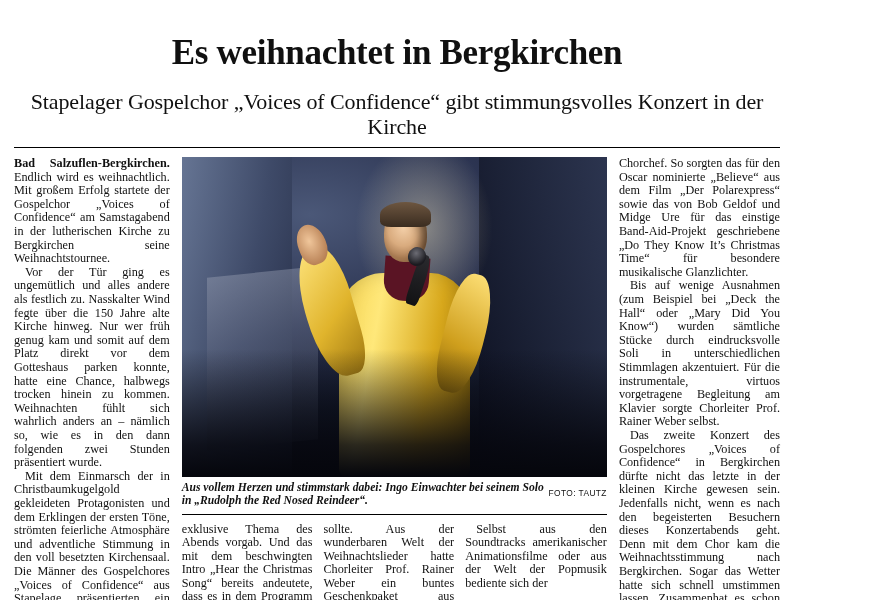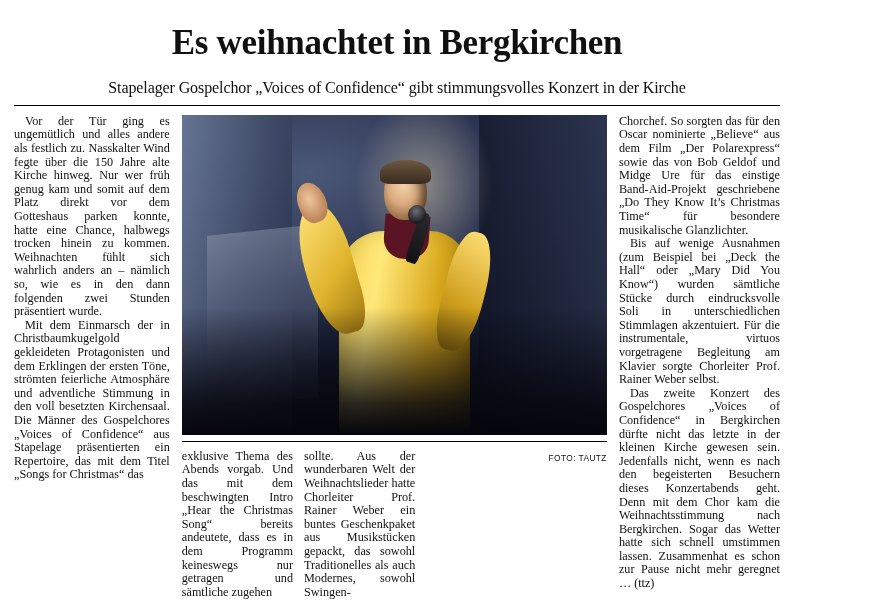--- a/index.html
+++ b/index.html
@@ -12,37 +12,37 @@
     background: #ffffff;
     font-family: "Liberation Serif", serif;
     color: #101010;
     overflow: hidden;
   }
   .page {
     position: relative;
     width: 794px;
     height: 600px;
     box-sizing: border-box;
-    padding: 16px 14px 8px 14px;
+    padding: 26px 14px 8px 14px;
   }
 
   
   .headline {
     text-align: center;
     font-family: "Liberation Serif", serif;
     font-weight: bold;
     font-size: 35px;
     line-height: 1.1;
     letter-spacing: -0.3px;
     margin: 8px 0 0 0;
   }
   .subhead {
     text-align: center;
     font-family: "Liberation Serif", serif;
-    font-size: 16px;
+    font-size: 22px;
     line-height: 1.15;
     margin: 16px 0 4px 0;
     letter-spacing: -0.1px;
   }
   .rule {
     height: 1px;
     background: #000;
     margin: 8px 0 9px 0;
   }
 
@@ -218,21 +218,21 @@
     margin: 4px 0 0 0;
     text-align: left;
   }
   .credit {
     font-family: "Liberation Sans", sans-serif;
     font-size: 8.4px;
     letter-spacing: .4px;
     float: right;
     font-weight: normal;
     font-style: normal;
-    margin-top: 13px;
+    margin-top: 6px;
   }
   .caption-rule {
     height: 1px;
     background: #000;
     margin: 6px 0 8px 0;
   }
 
   
   .center-lower {
     display: flex;
@@ -251,20 +251,24 @@
 <div class="page">
 
   <h1 class="headline">Es weihnachtet in Bergkirchen</h1>
   <div class="subhead">Stapelager Gospelchor „Voices of Confidence“ gibt stimmungsvolles Konzert in der Kirche</div>
   <div class="rule"></div>
 
   <div class="cols">
 
     <div class="col col-left">
       <div class="body-text">
+        <p class="first">
+          <span class="lead">Bad Salzuflen-Bergkirchen.</span>
+          <span>Endlich wird es weihnachtlich. Mit großem Erfolg startete der Gospelchor „Voices of Confidence“ am Samstagabend in der lutherischen Kirche zu Bergkirchen seine Weihnachtstournee.</span>
+        </p>
         <p><span>Vor der Tür ging es ungemütlich und alles andere als festlich zu. Nasskalter Wind fegte über die 150 Jahre alte Kirche hinweg. Nur wer früh genug kam und somit auf dem Platz direkt vor dem Gotteshaus parken konnte, hatte eine Chance, halbwegs trocken hinein zu kommen. Weihnachten fühlt sich wahrlich anders an – nämlich so, wie es in den dann folgenden zwei Stunden präsentiert wurde.</span></p>
         <p><span>Mit dem Einmarsch der in Christbaumkugelgold gekleideten Protagonisten und dem Erklingen der ersten Töne, strömten feierliche Atmosphäre und adventliche Stimmung in den voll besetzten Kirchensaal. Die Männer des Gospelchores „Voices of Confidence“ aus Stapelage präsentierten ein Repertoire, das mit dem Titel „Songs for Christmas“ das</span></p>
       </div>
     </div>
 
     <div class="col col-center">
       <div class="photo-wrap">
         <div class="photo">
           <div class="bg-grad"></div>
           <div class="bg-panel-l"></div>
@@ -279,38 +283,40 @@
             <div class="collar"></div>
             <div class="head"></div>
             <div class="hair"></div>
             <div class="mic"></div>
             <div class="mic-head"></div>
           </div>
           <div class="bg-dark-bottom"></div>
         </div>
         <div class="caption">
           <span class="credit">FOTO: TAUTZ</span>
+          <span>Aus vollem Herzen und stimmstark dabei: Ingo Einwachter bei seinem Solo in „Rudolph the Red Nosed Reindeer“.</span>
         </div>
       </div>
 
       <div class="caption-rule"></div>
 
       <div class="center-lower">
         <div class="sub">
           <div class="body-text">
             <p class="first"><span>exklusive Thema des Abends vorgab. Und das mit dem beschwingten Intro „Hear the Christmas Song“ bereits andeutete, dass es in dem Programm keineswegs nur getragen und sämtliche zugehen</span></p>
           </div>
         </div>
         <div class="sub">
           <div class="body-text">
             <p class="first"><span>sollte. Aus der wunderbaren Welt der Weihnachtslieder hatte Chorleiter Prof. Rainer Weber ein buntes Geschenkpaket aus Musikstücken gepackt, das sowohl Traditionelles als auch Modernes, sowohl Swingen-</span></p>
           </div>
         </div>
         <div class="sub">
           <div class="body-text">
+            <p><span>Selbst aus den Soundtracks amerikanischer Animationsfilme oder aus der Welt der Popmusik bediente sich der</span></p>
           </div>
         </div>
       </div>
     </div>
 
     <div class="col col-right">
       <div class="body-text">
         <p class="first"><span>Chorchef. So sorgten das für den Oscar nominierte „Believe“ aus dem Film „Der Polarexpress“ sowie das von Bob Geldof und Midge Ure für das einstige Band-Aid-Projekt geschriebene „Do They Know It’s Christmas Time“ für besondere musikalische Glanzlichter.</span></p>
         <p><span>Bis auf wenige Ausnahmen (zum Beispiel bei „Deck the Hall“ oder „Mary Did You Know“) wurden sämtliche Stücke durch eindrucksvolle Soli in unterschiedlichen Stimmlagen akzentuiert. Für die instrumentale, virtuos vorgetragene Begleitung am Klavier sorgte Chorleiter Prof. Rainer Weber selbst.</span></p>
         <p>

